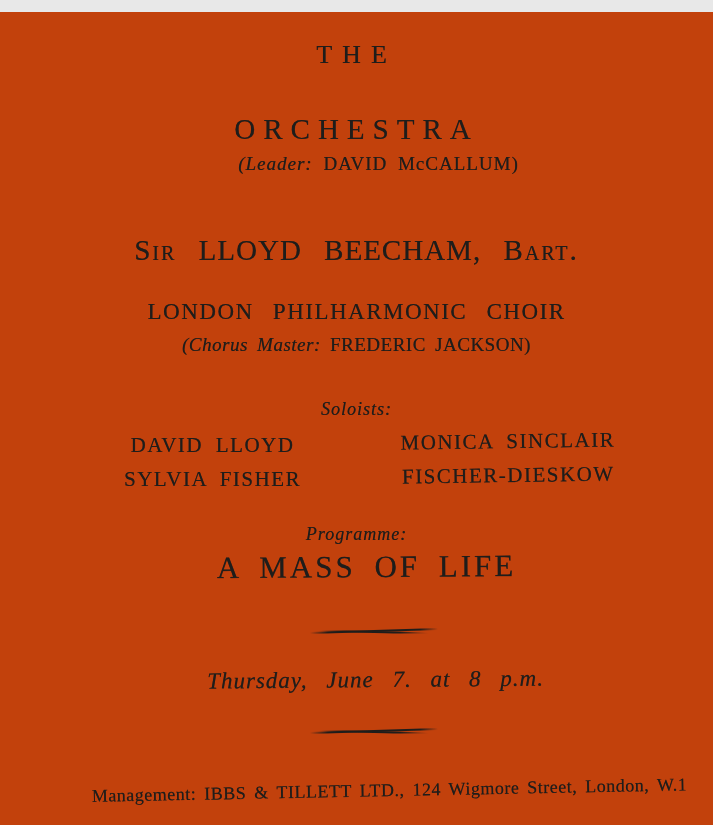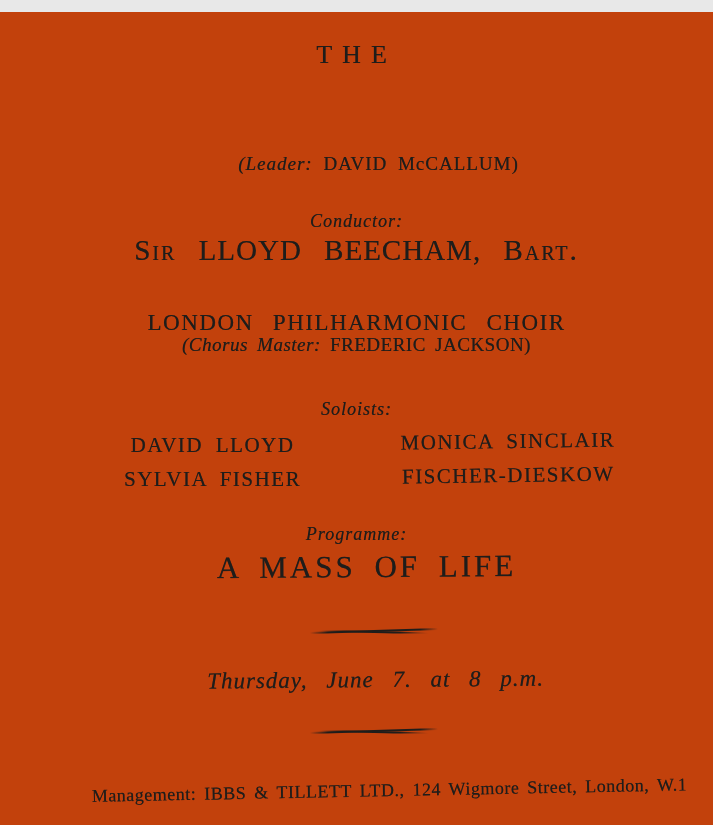--- a/index.html
+++ b/index.html
@@ -61,21 +61,21 @@
     top: 222px;
     font-size: 29px;
     letter-spacing: 1px;
     word-spacing: 14px;
   }
   .sc {
     font-variant: small-caps;
     letter-spacing: 2px;
   }
   .choir-name {
-    top: 298px;
+    top: 287px;
     font-size: 23px;
     letter-spacing: 1.5px;
     word-spacing: 12px;
   }
   .chorus-master-line {
     top: 322px;
     font-size: 19px;
     letter-spacing: 0.5px;
     word-spacing: 4px;
   }
@@ -176,27 +176,27 @@
     height: 2.5px;
     background: #2a2a28;
   }
 </style>
 </head>
 <body>
 
 <div class="sheet">
 
   <div class="line title-the">THE</div>
+  <div class="line title-orchestra">ORCHESTRA</div>
 
   <div class="line leader-line">
     <span class="italic-label">(Leader:</span>
     <span>DAVID McCALLUM)</span>
   </div>
 
-  <div class="line conductor-label">Conductor:</div>
   <div class="line conductor-name">
     <span class="sc">Sir</span>
     <span>LLOYD BEECHAM,</span>
     <span class="sc">Bart.</span>
   </div>
 
   <div class="line choir-name">LONDON PHILHARMONIC CHOIR</div>
   <div class="line chorus-master-line">
     <span class="italic-label">(Chorus Master:</span>
     <span>FREDERIC JACKSON)</span>

